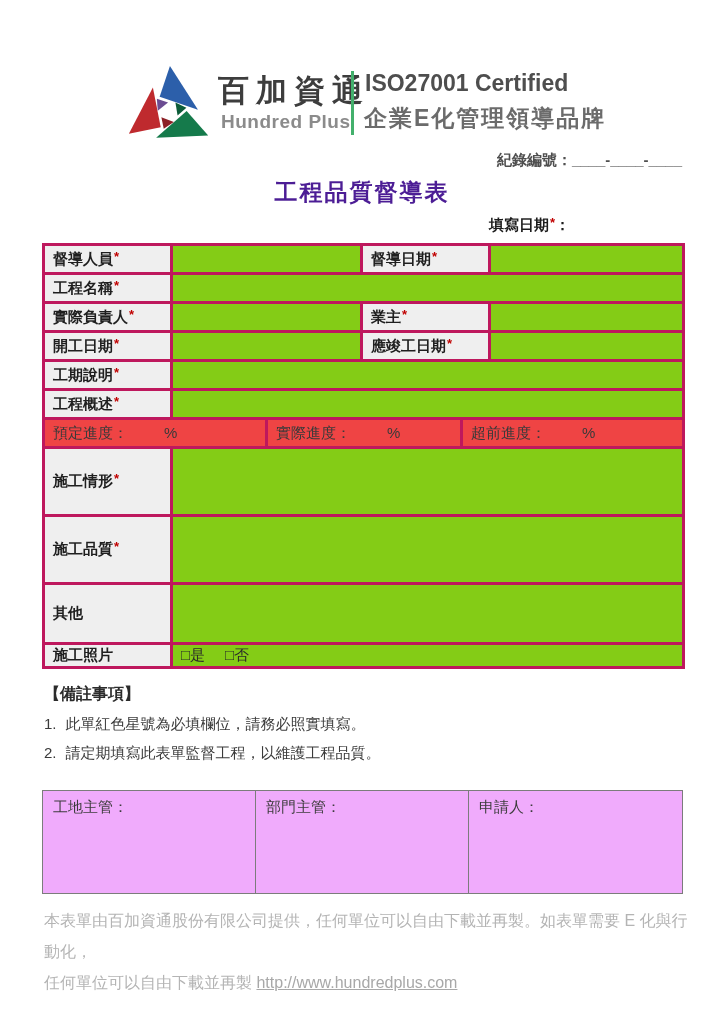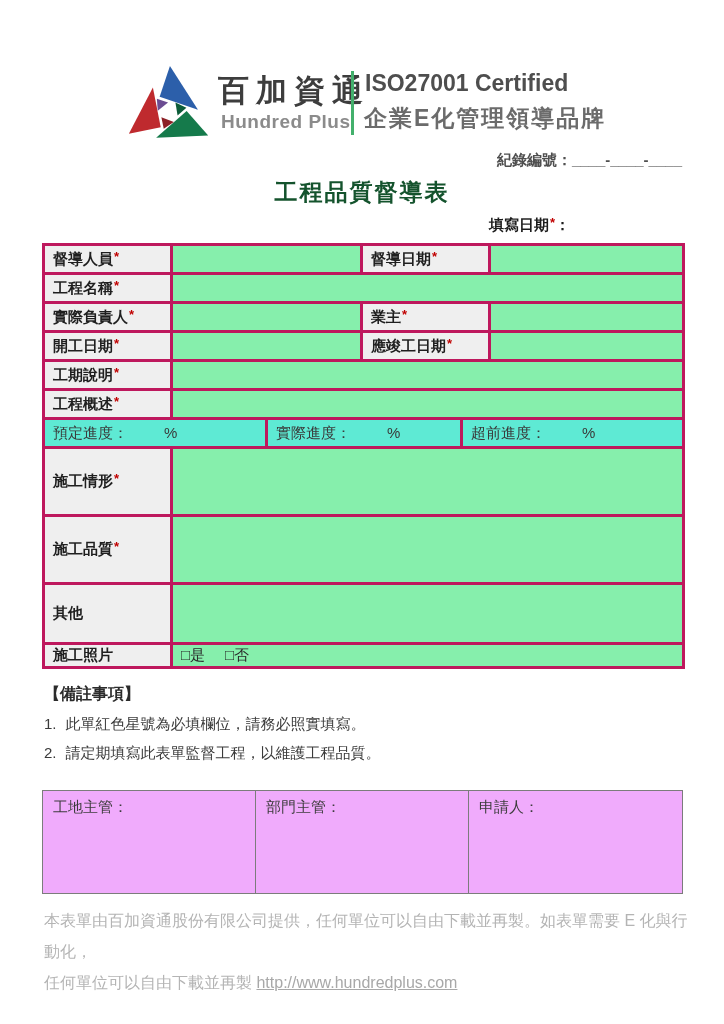--- a/index.html
+++ b/index.html
@@ -8,36 +8,36 @@
 
   
   .logo-svg{position:absolute;left:126px;top:62px;}
   .brand-zh{position:absolute;left:218px;top:70px;font-size:31px;font-weight:700;color:#3d3d3d;letter-spacing:7px;white-space:nowrap;}
   .brand-en{position:absolute;left:221px;top:111px;font-size:19px;font-weight:700;color:#8b8b8b;letter-spacing:.5px;}
   .vline{position:absolute;left:351px;top:71px;width:3px;height:64px;background:#43b06c;}
   .cert{position:absolute;left:365px;top:70px;font-size:23px;font-weight:600;color:#4e4e4e;}
   .slogan{position:absolute;left:364px;top:103px;font-size:23px;font-weight:700;color:#6b6b6b;letter-spacing:2px;white-space:nowrap;}
 
   .record{position:absolute;top:151px;left:42px;width:640px;text-align:right;font-size:15px;font-weight:600;color:#4f4f4f;}
-  .title{position:absolute;top:177px;left:0;width:724px;text-align:center;font-size:23px;font-weight:700;color:#14532d;letter-spacing:2px;}
+  .title{position:absolute;top:177px;left:0;width:724px;text-align:center;font-size:23px;font-weight:700;color:#4c1d95;letter-spacing:2px;}
   .fill-date{position:absolute;top:216px;left:489px;font-size:15px;font-weight:700;color:#1c1c1c;}
 
   .req{color:#c00000;font-size:13px;position:relative;top:-3px;margin-left:1px;font-weight:700;}
 
   
   .main-table{position:absolute;top:243px;left:42px;width:640px;border-collapse:collapse;table-layout:fixed;font-size:15px;color:#1f1f1f;}
   .main-table td{border:3px solid #be185d;padding:1px 8px;vertical-align:middle;overflow:hidden;}
   .main-table td.lbl{background:#efefef;font-weight:700;}
-  .main-table td.val{background:#86efac;}
+  .main-table td.val{background:#84cc16;}
   tr.std{height:29px;}
   tr.prog{height:29px;}
   tr.big{height:68px;}
   tr.mid{height:60px;}
   tr.chk{height:24px;}
-  tr.prog td{font-weight:400;color:#3a3a3a;background:#5eead4;}
+  tr.prog td{font-weight:400;color:#3a3a3a;background:#ef4444;}
   .pct{margin-left:36px;}
   .chk-opt{margin-right:20px;font-weight:400;color:#2a2a2a;}
 
   
   .notes{position:absolute;top:684px;left:44px;width:640px;}
   .notes-h{font-size:16px;font-weight:700;color:#2b2b2b;margin:0 0 10px 0;}
   .note-item{display:flex;gap:9px;font-size:15px;color:#3a3a3a;margin-bottom:10px;}
 
   
   .sign-table{position:absolute;top:790px;left:42px;width:640px;border-collapse:collapse;table-layout:fixed;font-size:15px;color:#3c3c3c;}

